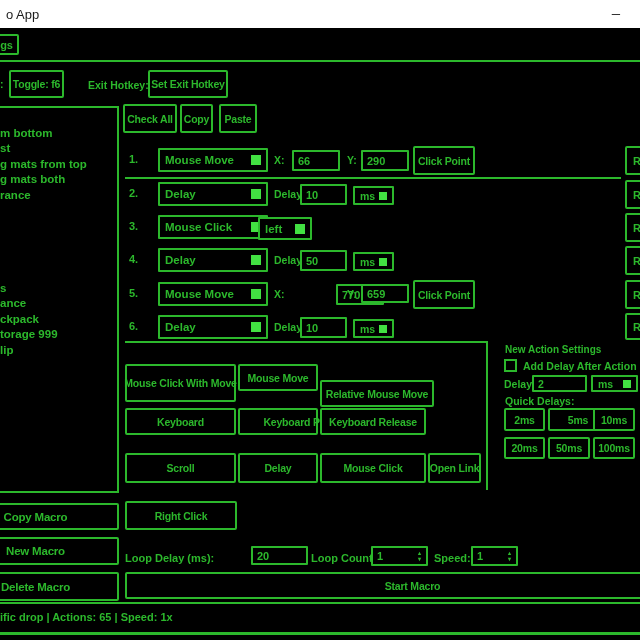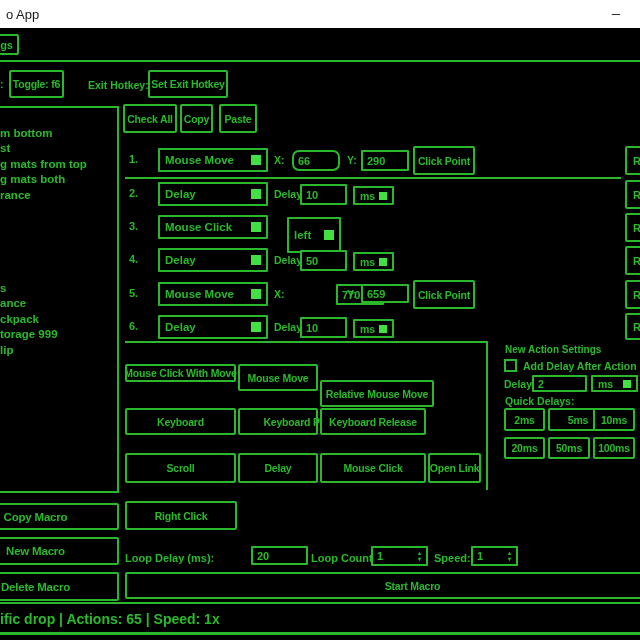--- a/index.html
+++ b/index.html
@@ -84,21 +84,21 @@
   <div class="btn" style="left:123px;top:104px;width:54px;height:29px;">Check All</div>
   <div class="btn" style="left:180px;top:104px;width:33px;height:29px;">Copy</div>
   <div class="btn" style="left:219px;top:104px;width:38px;height:29px;">Paste</div>
 
   <span class="lbl" style="left:129px;top:153px;font-size:11px;">1.</span>
   <div class="dd" style="left:158px;top:148px;width:110px;height:24px;">
     <span>Mouse Move</span>
     <span class="sq"></span>
   </div>
   <span class="lbl" style="left:274px;top:154px;">X:</span>
-  <div class="inp" style="left:292px;top:150px;width:48px;height:21px;border-radius:7px;">66</div>
+  <div class="inp" style="left:292px;top:150px;width:48px;height:21px;">66</div>
   <span class="lbl" style="left:347px;top:154px;">Y:</span>
   <div class="inp" style="left:361px;top:150px;width:48px;height:21px;">290</div>
   <div class="btn" style="left:413px;top:146px;width:62px;height:29px;">Click Point</div>
   <div class="btn" style="left:625px;top:146px;width:55px;height:29px;justify-content:flex-start;padding-left:6px;font-size:11px;">R</div>
 
   <div class="line" style="left:125px;top:177px;width:496px;height:2px;"></div>
 
   <span class="lbl" style="left:129px;top:187px;font-size:11px;">2.</span>
   <div class="dd" style="left:158px;top:182px;width:110px;height:24px;">
     <span>Delay</span>
@@ -110,21 +110,21 @@
     <span>ms</span>
     <span class="sq sq-s"></span>
   </div>
   <div class="btn" style="left:625px;top:180px;width:55px;height:29px;justify-content:flex-start;padding-left:6px;font-size:11px;">R</div>
 
   <span class="lbl" style="left:129px;top:220px;font-size:11px;">3.</span>
   <div class="dd" style="left:158px;top:215px;width:110px;height:24px;">
     <span>Mouse Click</span>
     <span class="sq"></span>
   </div>
-  <div class="dd" style="left:287px;top:217px;width:54px;height:36px;">
+  <div class="dd" style="left:258px;top:217px;width:54px;height:23px;">
     <span>left</span>
     <span class="sq"></span>
   </div>
   <div class="btn" style="left:625px;top:213px;width:55px;height:29px;justify-content:flex-start;padding-left:6px;font-size:11px;">R</div>
 
   <span class="lbl" style="left:129px;top:253px;font-size:11px;">4.</span>
   <div class="dd" style="left:158px;top:248px;width:110px;height:24px;">
     <span>Delay</span>
     <span class="sq"></span>
   </div>
@@ -156,21 +156,21 @@
   <span class="lbl" style="left:274px;top:321px;">Delay</span>
   <div class="inp" style="left:300px;top:317px;width:47px;height:21px;">10</div>
   <div class="dd" style="left:353px;top:319px;width:41px;height:19px;font-size:10.5px;">
     <span>ms</span>
     <span class="sq sq-s"></span>
   </div>
   <div class="btn" style="left:625px;top:313px;width:55px;height:27px;justify-content:flex-start;padding-left:6px;font-size:11px;">R</div>
 
   <div class="line" style="left:125px;top:341px;width:362px;height:2px;"></div>
 
-  <div class="btn" style="left:125px;top:364px;width:111px;height:18px;">Mouse Click With Move</div>
+  <div class="btn" style="left:125px;top:364px;width:111px;height:38px;">Mouse Click With Move</div>
   <div class="btn" style="left:238px;top:364px;width:80px;height:27px;">Mouse Move</div>
   <div class="btn" style="left:320px;top:380px;width:114px;height:27px;">Relative Mouse Move</div>
 
   <div class="btn" style="left:125px;top:408px;width:111px;height:27px;">Keyboard</div>
   <div class="btn" style="left:238px;top:408px;width:80px;height:27px;padding-left:48px;">Keyboard Press</div>
   <div class="btn" style="left:320px;top:408px;width:106px;height:27px;">Keyboard Release</div>
 
   <div class="btn" style="left:125px;top:453px;width:111px;height:30px;">Scroll</div>
   <div class="btn" style="left:238px;top:453px;width:80px;height:30px;">Delay</div>
   <div class="btn" style="left:320px;top:453px;width:106px;height:30px;">Mouse Click</div>
@@ -216,16 +216,16 @@
     <span>1</span>
     <span class="spin-arrows">
       <span>▴</span>
       <span>▾</span>
     </span>
   </div>
 
   <div class="btn" style="left:125px;top:572px;width:575px;height:27px;">Start Macro</div>
 
   <div class="line" style="left:0;top:602px;width:640px;height:2px;"></div>
-  <span class="lbl" style="left:0;top:611px;font-size:14px;">ific drop | Actions: 65 | Speed: 1x</span>
+  <span class="lbl" style="left:0;top:611px;font-size:11px;">ific drop | Actions: 65 | Speed: 1x</span>
   <div class="line" style="left:0;top:632px;width:640px;height:3px;"></div>
 
 </div>
 
 </body></html>

